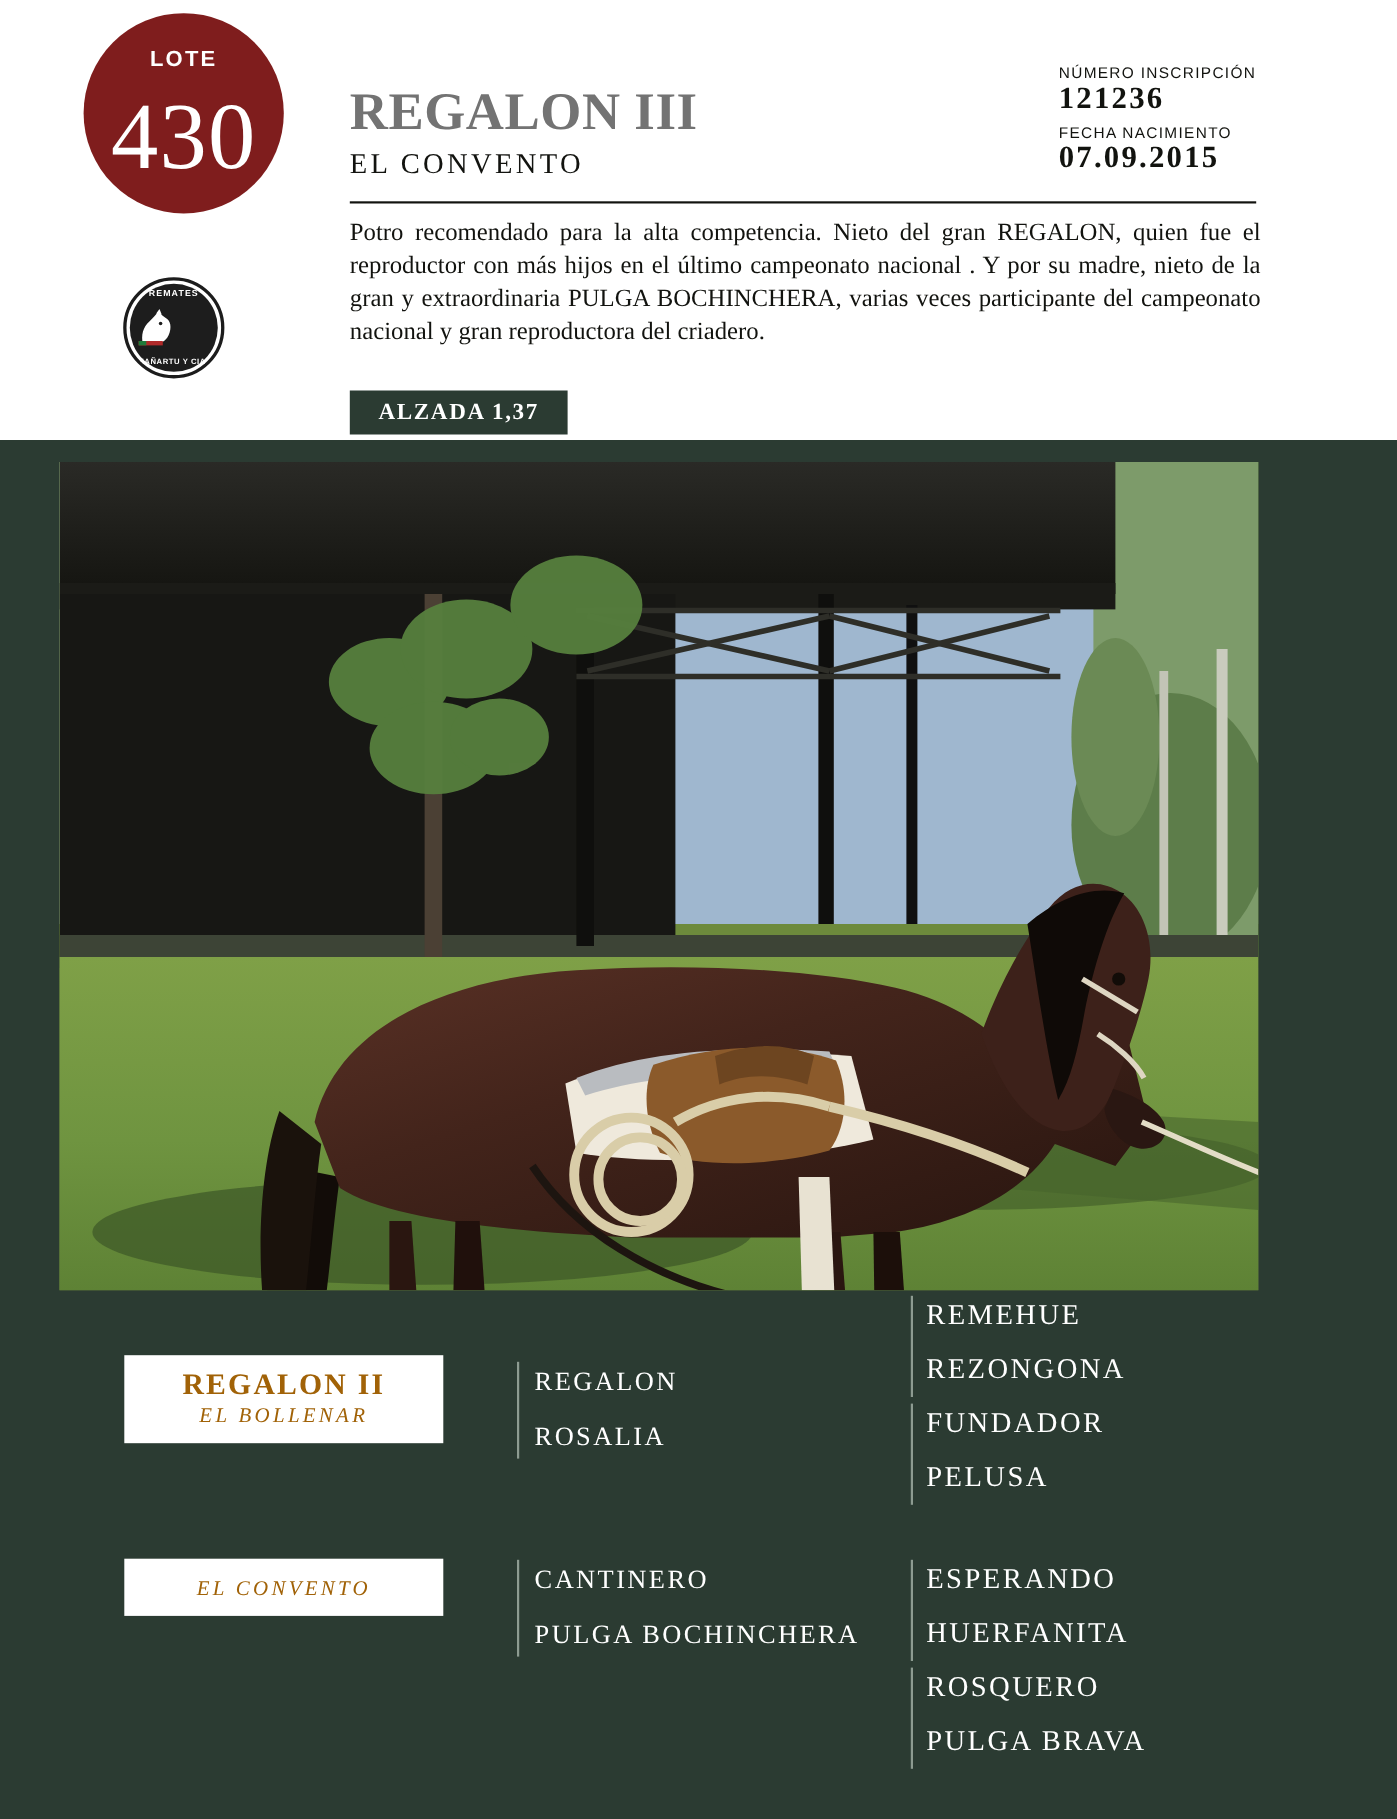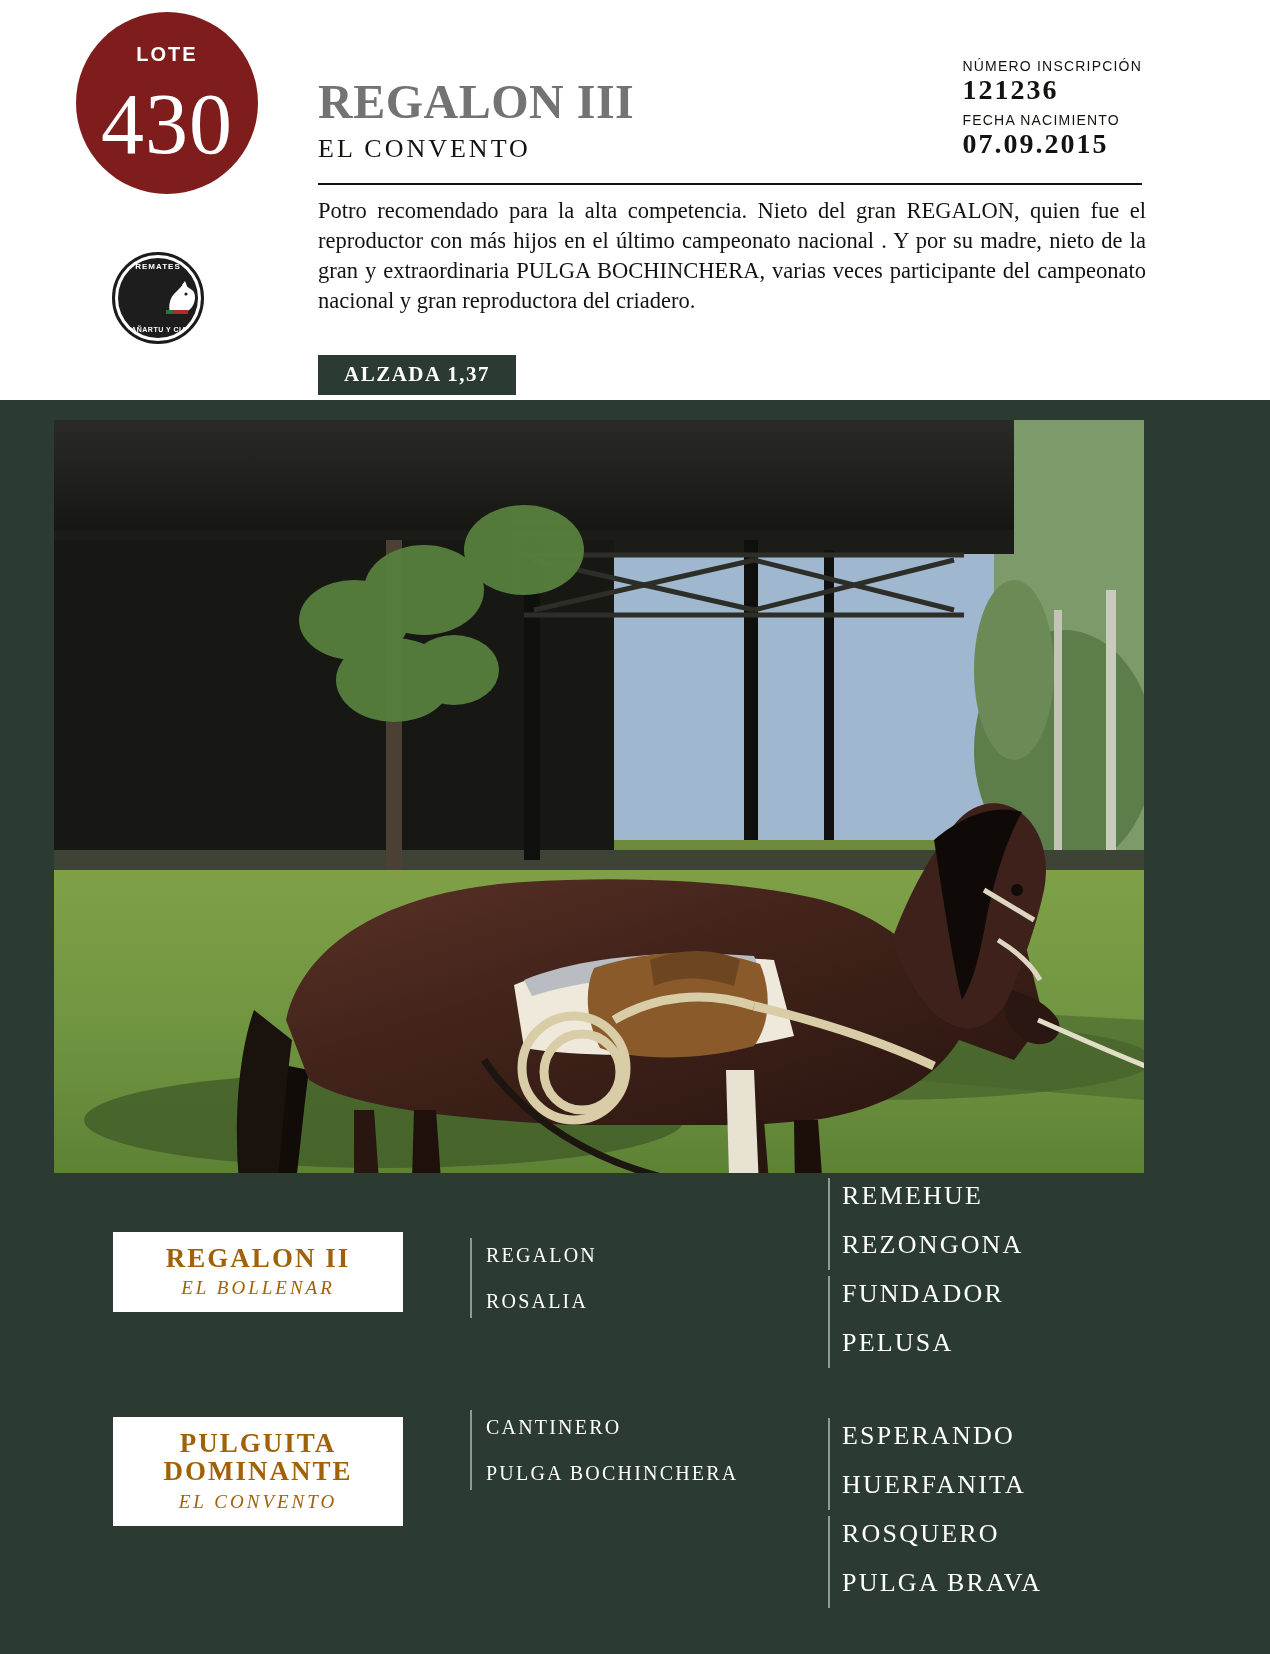--- a/index.html
+++ b/index.html
@@ -76,21 +76,21 @@
     overflow: hidden;
   }
   .brand-logo .inner {
     width: 80px;
     height: 80px;
     border-radius: 50%;
     background: #1d1d1d;
     position: relative;
     display: flex;
     align-items: center;
-    justify-content: flex-end;
+    justify-content: flex-start;
   }
   .brand-logo .t-top {
     position: absolute;
     top: 4px;
     width: 100%;
     text-align: center;
     color: #ffffff;
     font-family: "Liberation Sans", sans-serif;
     font-size: 8px;
     letter-spacing: 1px;
@@ -259,21 +259,21 @@
   .gp-divider {
     position: absolute;
     left: 0;
     top: 6px;
     bottom: 6px;
     width: 2px;
     background: #8d9b91;
   }
   .gp-item {
     font-family: "Liberation Serif", serif;
-    font-size: 20px;
+    font-size: 24px;
     letter-spacing: 2.2px;
     color: #ffffff;
     line-height: 1;
     padding: 13px 0 13px 0;
   }
 
   .ggp-col {
     position: absolute;
     left: 828px;
     top: -18px;
@@ -466,21 +466,20 @@
     </div>
 
     <div class="pedigree">
 
       <div class="sire-box">
         <div class="parent-name">REGALON II</div>
         <div class="parent-farm">EL BOLLENAR</div>
       </div>
 
       <div class="dam-box">
-        <div class="parent-name">PULGUITA DOMINANTE</div>
         <div class="parent-farm">EL CONVENTO</div>
       </div>
 
       <div class="gp-col">
         <div class="gp-group" style="margin-top:22px;">
           <div class="gp-divider"></div>
           <div class="gp-item">REGALON</div>
           <div class="gp-item">ROSALIA</div>
         </div>
         <div class="gp-group" style="margin-top:80px;">

